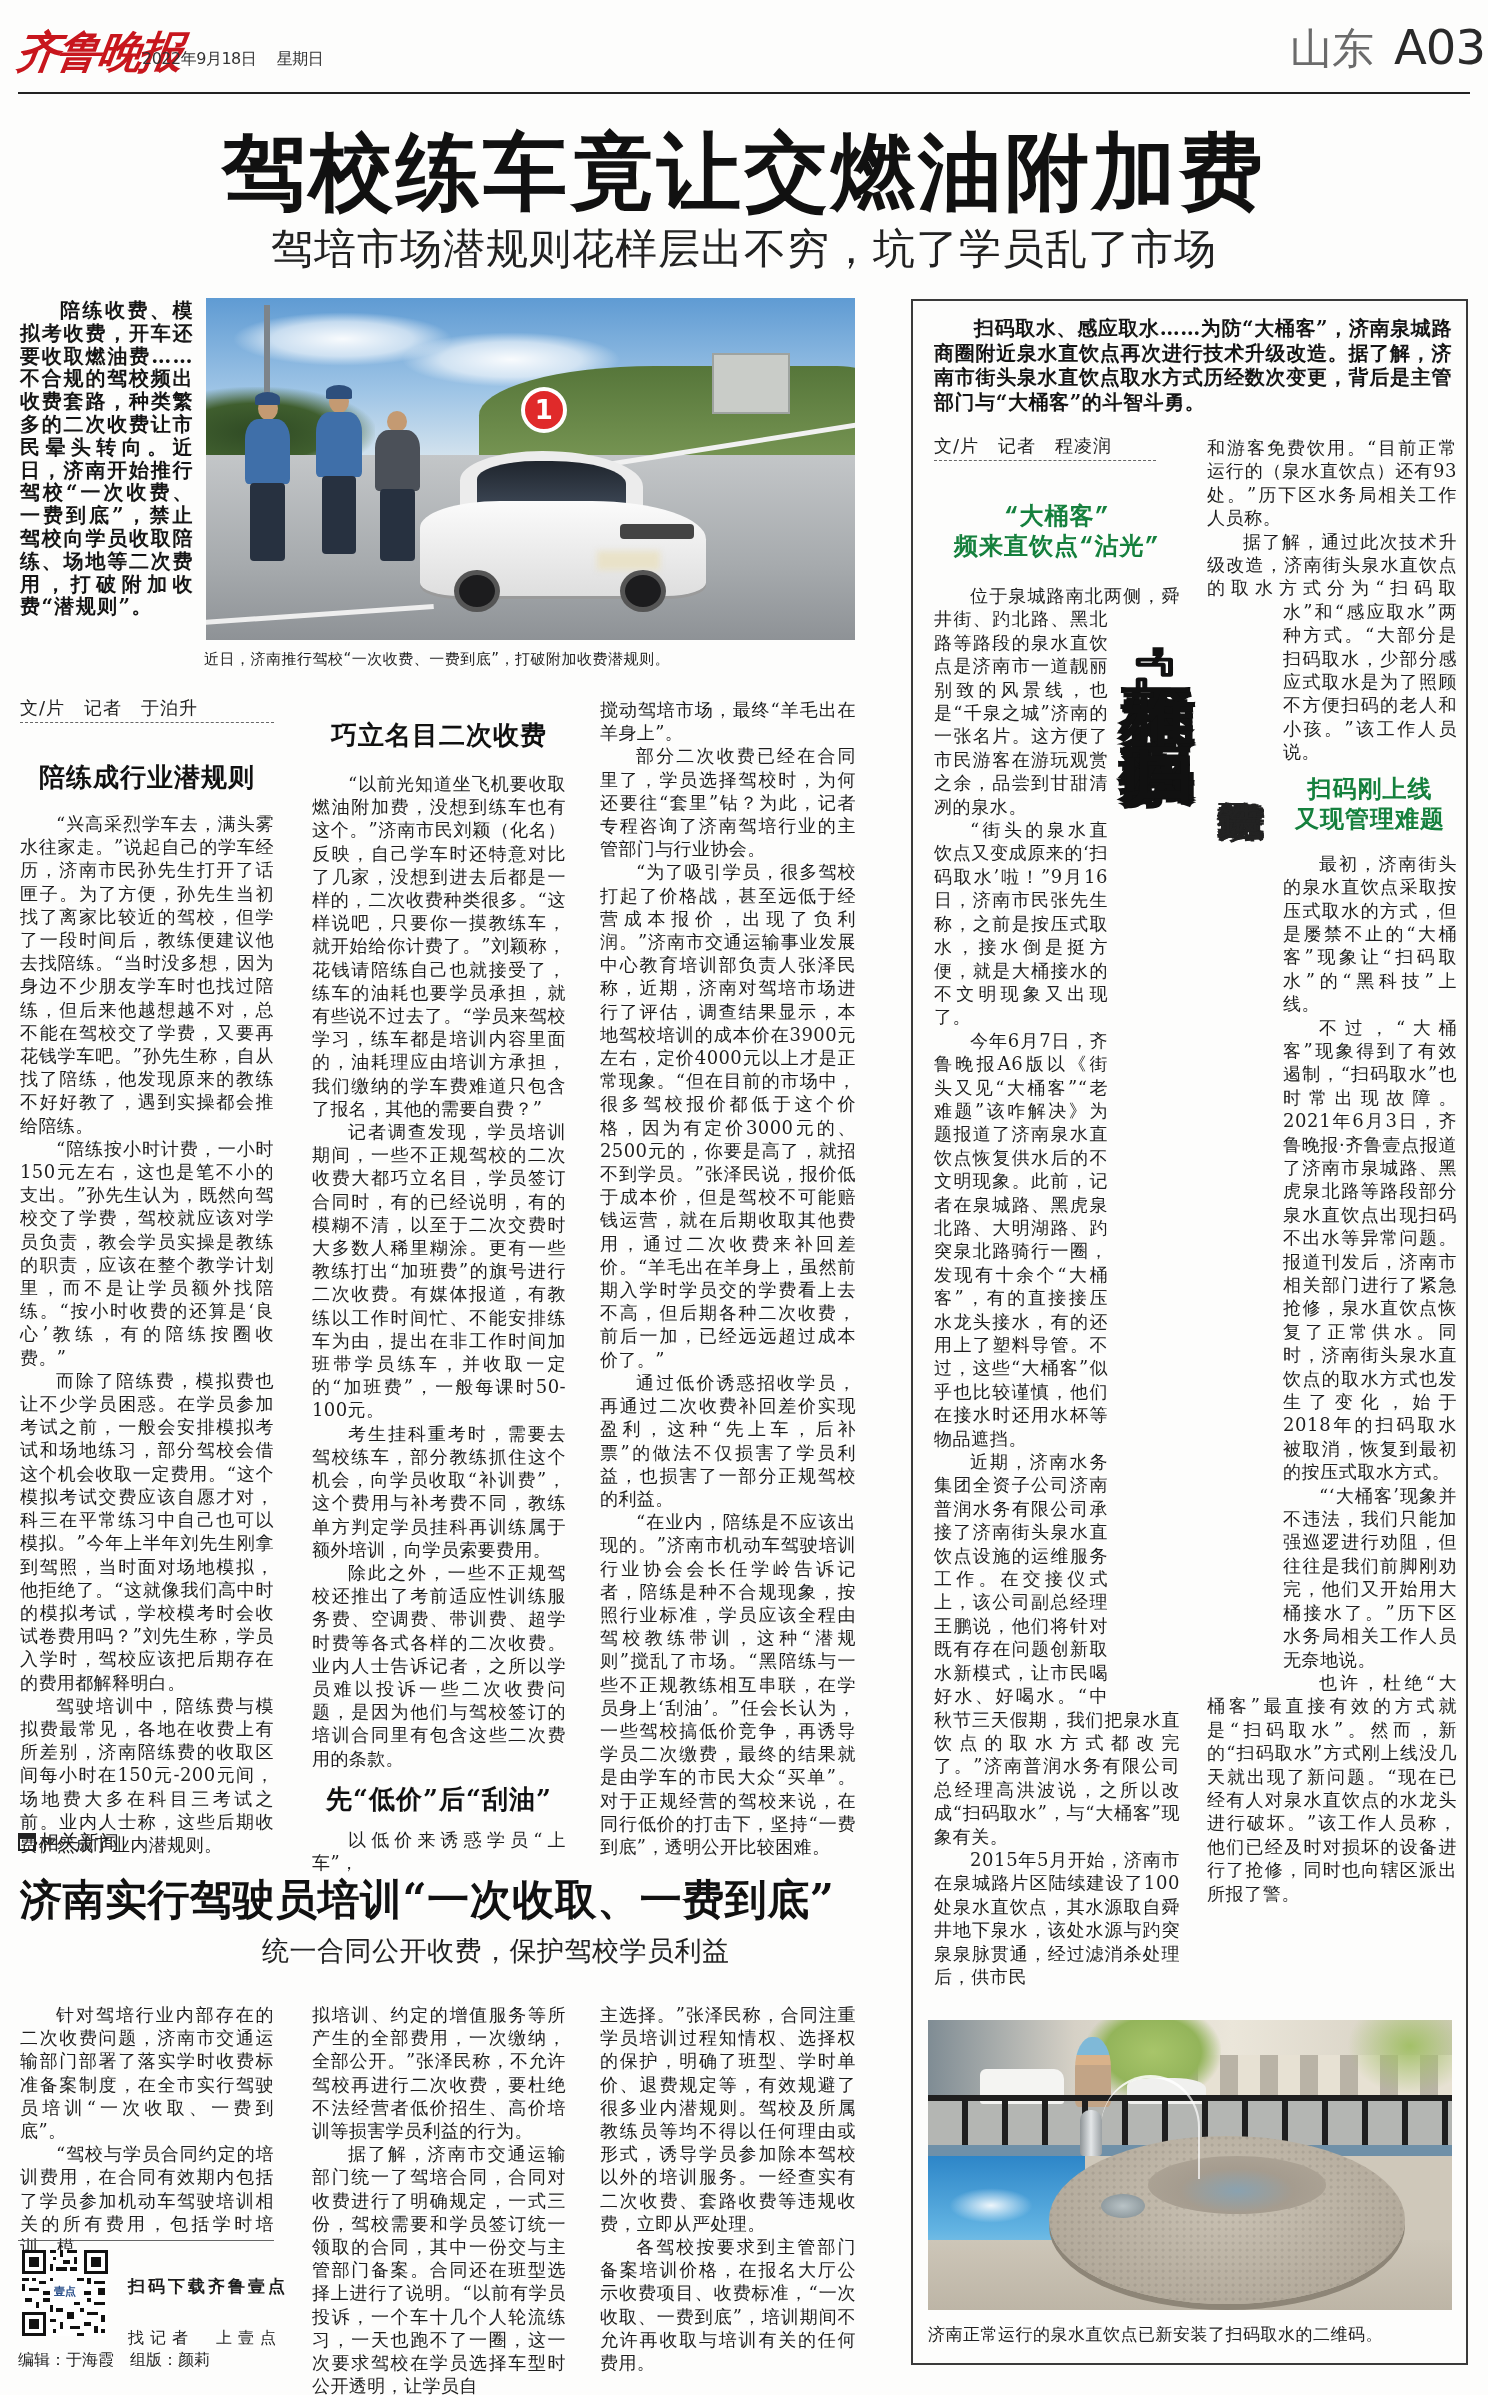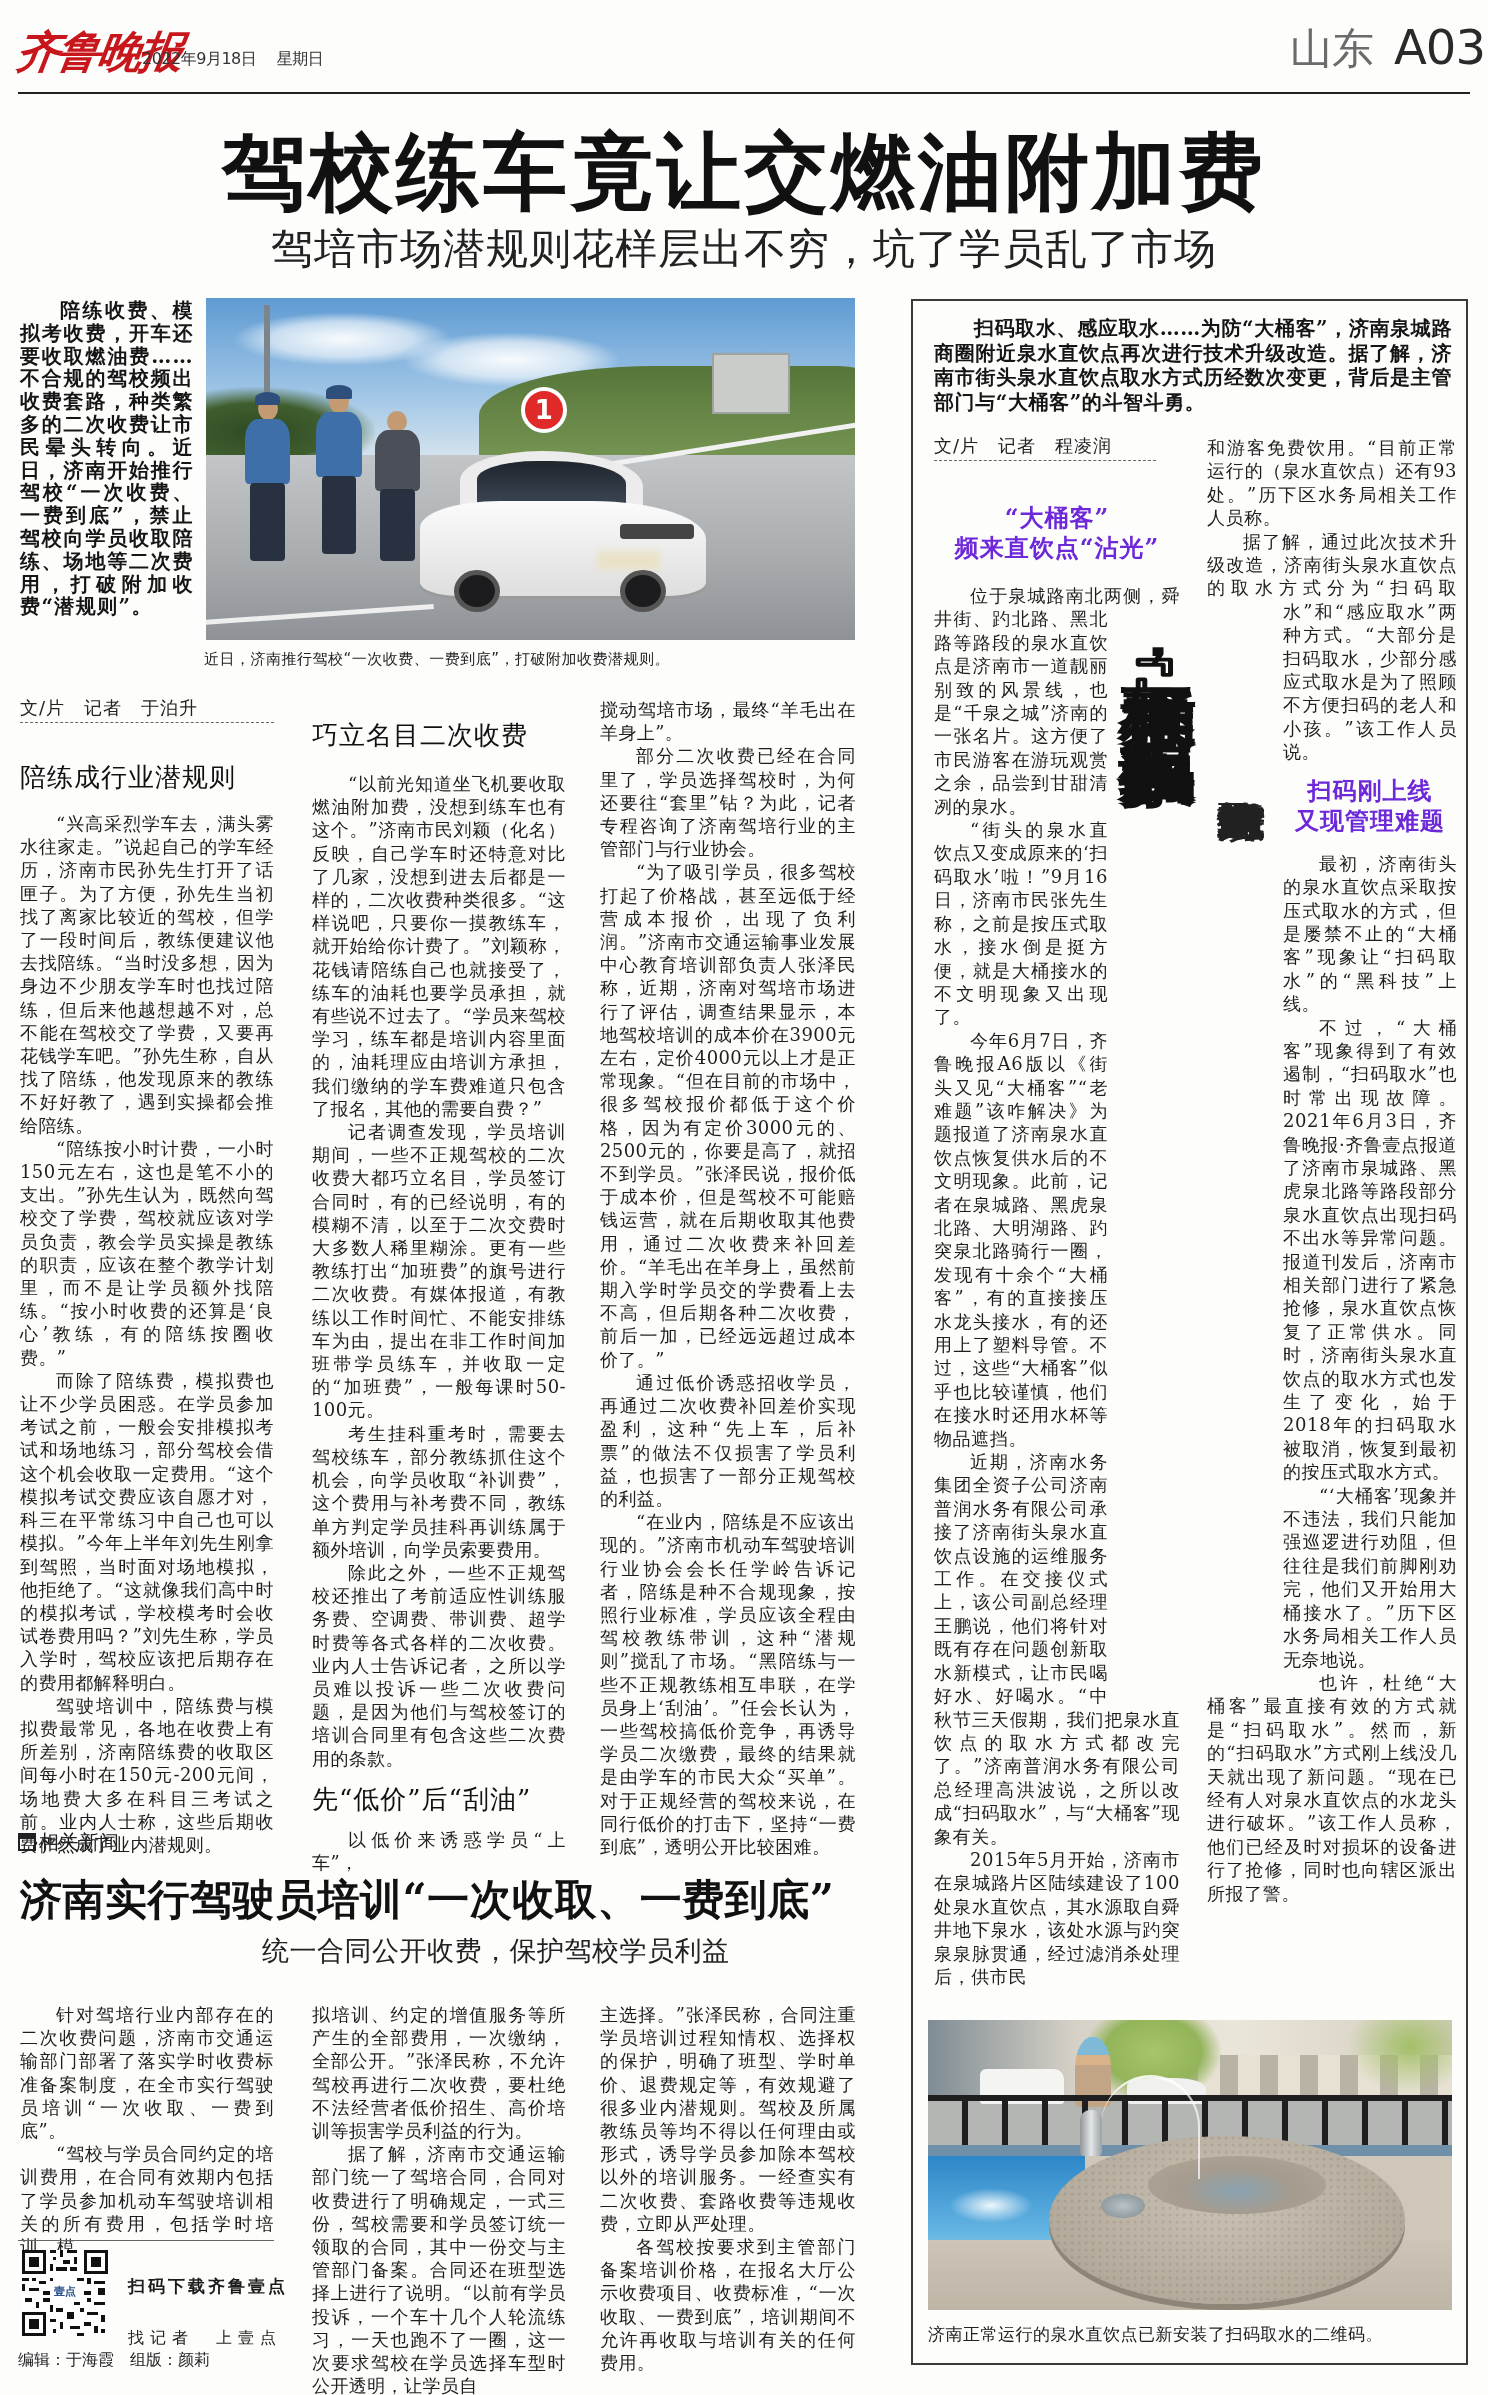--- a/index.html
+++ b/index.html
@@ -48,40 +48,40 @@
 .p-head{left:28%;top:0;width:44%;height:14%;background:#c49a72;border-radius:50%;}
 .p-cap{left:22%;top:-3%;width:56%;height:8%;background:#2e4f7c;border-radius:50% 50% 10% 10%;}
 .p-torso{left:0;top:13%;width:100%;height:40%;background:#3f6fa9;border-radius:30% 30% 8% 8%;}
 .p-legs{left:12%;top:52%;width:76%;height:48%;background:#273140;border-radius:4px;}
 
 
 .byline{font-size:18px;line-height:24px;border-bottom:1.5px dashed #666;padding-bottom:2px;font-family:"DejaVu Sans","Liberation Sans",sans-serif;letter-spacing:1px;color:#222;}
 .body{font-size:18px;line-height:23.2px;letter-spacing:0.4px;text-align:justify;color:#1e1e1e;}
 .body p{text-indent:2em;}
 .body p.cont{text-indent:0;}
-.sub{font-size:26px;line-height:30px;font-weight:normal;letter-spacing:1px;color:#111;}
+.sub{font-size:26px;line-height:30px;font-weight:bold;text-align:center;letter-spacing:1px;color:#111;}
 .cap{font-size:15px;line-height:18px;font-family:"DejaVu Sans","Liberation Sans",sans-serif;letter-spacing:0.5px;color:#222;}
 
 .lead-byline{left:20px;top:696px;width:254px;}
 .lead-col1{left:20px;top:762px;width:254px;}
 .lead-col1 .sub{margin-bottom:20px;}
 .lead-col2{left:312px;top:720px;width:254px;}
 .lead-col2 .sub{margin-bottom:22px;}
 .lead-col2 .sub.second{margin:14px 0 14px;}
 .lead-col3{left:600px;top:698px;width:256px;}
 .cap1{left:204px;top:650px;}
 
 
 .w-box{left:911px;top:299px;width:557px;height:2066px;border:2px solid var(--box-border);}
 .w-intro{left:934px;top:316px;width:518px;font-size:20px;line-height:24.5px;font-weight:bold;letter-spacing:0.6px;text-indent:2em;text-align:justify;color:#151515;}
 .w-byline{left:934px;top:434px;width:222px;}
 .wbody{font-size:18px;line-height:23.4px;letter-spacing:0.6px;text-align:justify;color:#1e1e1e;}
 .wbody p{text-indent:2em;}
 .wbody p.cont{text-indent:0;}
-.wsub{font-size:24px;line-height:30px;font-weight:bold;text-align:center;letter-spacing:1px;color:#6d28d9;}
+.wsub{font-size:24px;line-height:30px;font-weight:bold;text-align:center;letter-spacing:1px;color:#15803d;font-family:Liberation Mono, monospace;}
 .wsub .hl{display:block;}
 .w-colA{left:934px;top:503px;width:246px;}
 .w-colA .flow{margin-top:21px;}
 .w-colA .wsub.second{font-size:27px;line-height:32px;margin:16px 0 16px;}
 .sp-r{float:right;width:0;height:24px;}
 .blk-r{float:right;clear:right;width:72px;height:1090px;}
 .w-colB{left:1207px;top:436px;width:250px;}
 .w-colB .wsub{margin:12px 0 16px;}
 .sp-l{float:left;width:0;height:164px;}
 .blk-l{float:left;clear:left;width:76px;height:1090px;}

